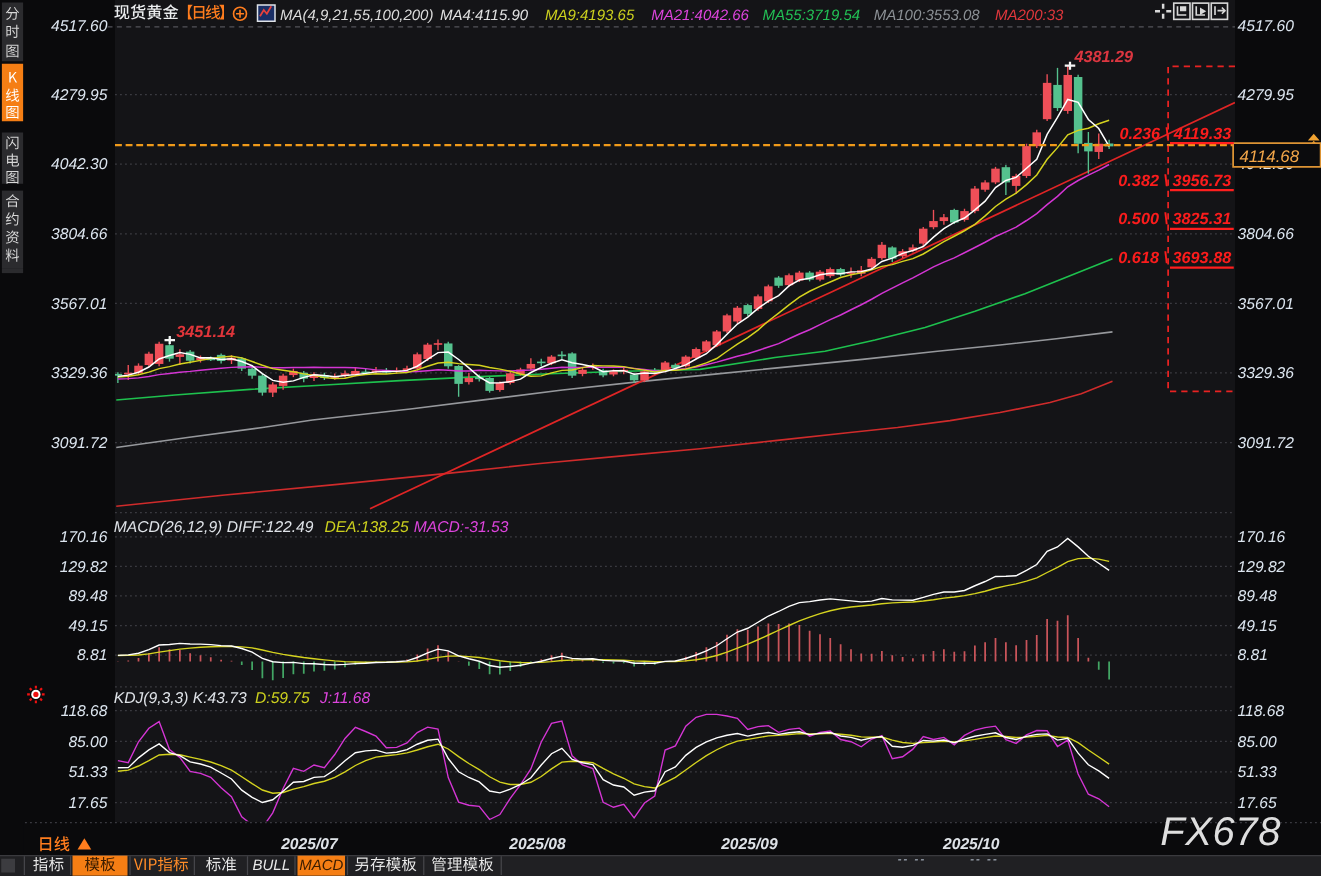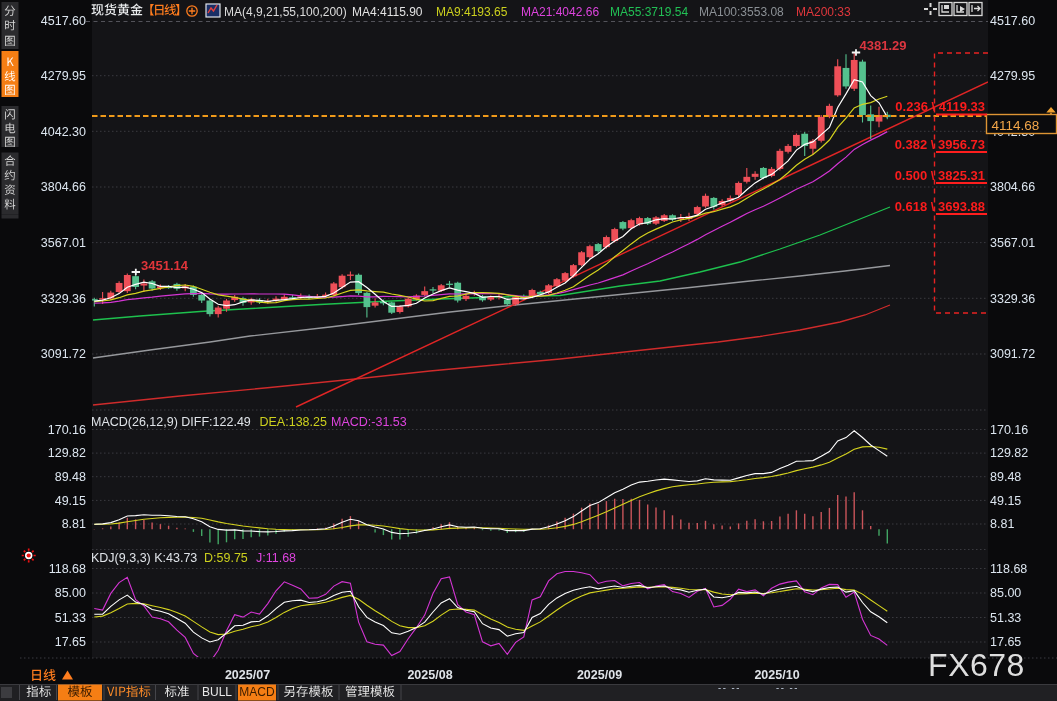--- a/index.html
+++ b/index.html
@@ -1,15 +1,15 @@
 <!DOCTYPE html>
 <html><head><meta charset="utf-8">
 <style>
 html,body{margin:0;padding:0;background:#0c0c0e;}
-#app{position:relative;width:1057px;height:701px;overflow:hidden;font-family:"Liberation Sans",sans-serif;}
+#app{position:relative;width:1057px;height:701px;overflow:hidden;font-family:"Liberation Sans",sans-serif;font-style:italic;}
 </style></head>
 <body>
 <div id="app"><svg xmlns="http://www.w3.org/2000/svg" width="1057" height="701" viewBox="0 0 1057 701" font-family="Liberation Sans">
 <rect width="1057" height="701" fill="#0c0c0e"></rect>
 <rect x="19" y="0" width="1038" height="658" fill="#141417"></rect>
 <rect x="19" y="0" width="73" height="658" fill="#0a0a0c"></rect>
 <rect x="988" y="0" width="69" height="658" fill="#0a0a0c"></rect>
 <rect x="0" y="658" width="1057" height="26" fill="#0a0a0c"></rect>
 <line x1="86" y1="21.5" x2="988" y2="21.5" stroke="#53535a" stroke-width="1" stroke-dasharray="4,3.5"></line>
 <line x1="92" y1="75.7" x2="988" y2="75.7" stroke="#3a3a40" stroke-width="1" stroke-dasharray="1.5,2.5"></line>

